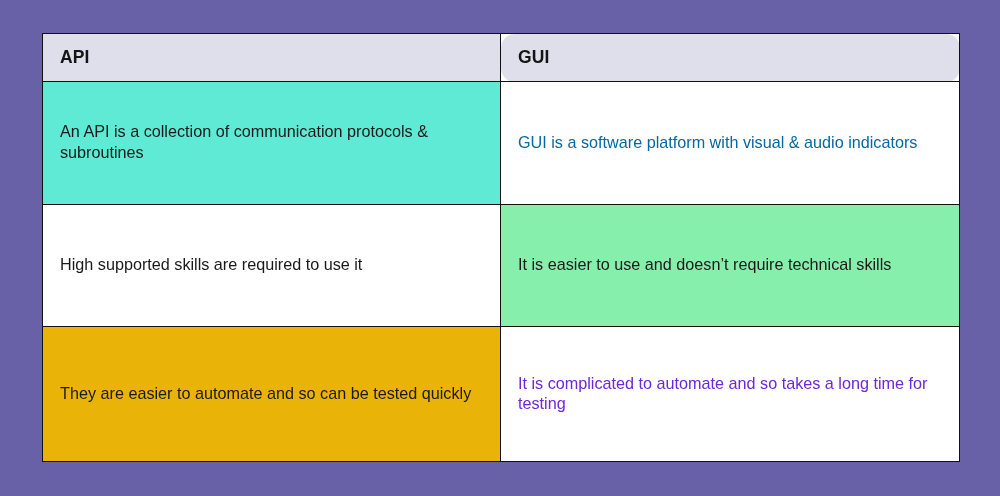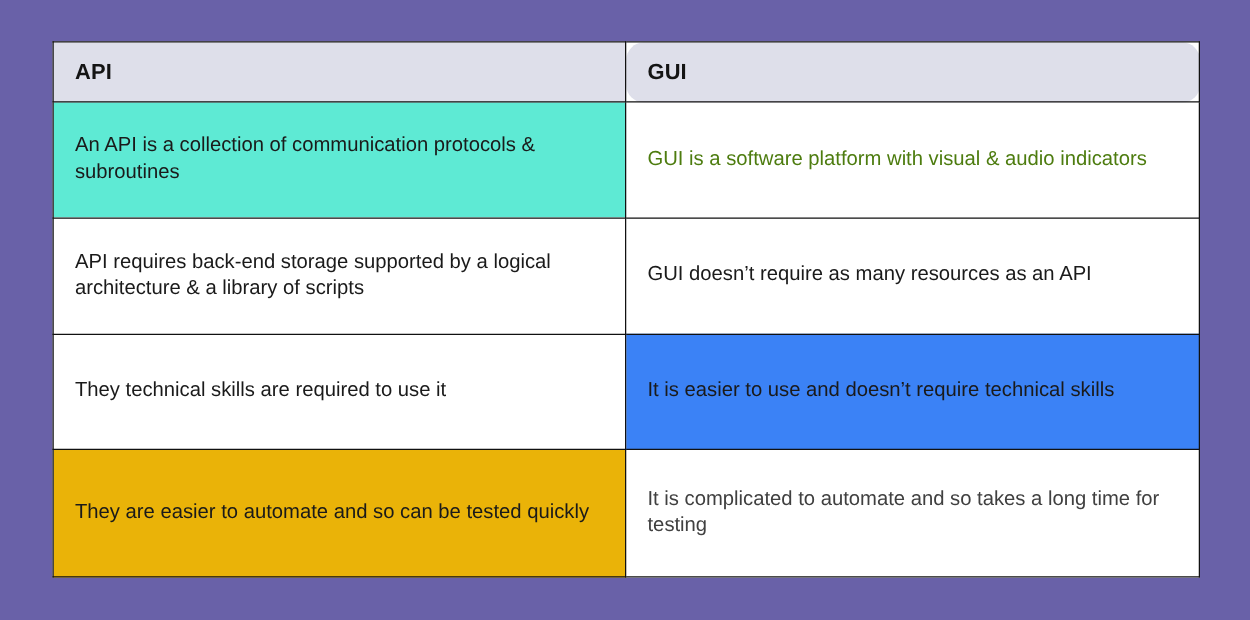--- a/index.html
+++ b/index.html
@@ -86,44 +86,36 @@
         <tr>
           <th style="border-color: rgb(17, 17, 17); background: rgb(222, 223, 234);">API</th>
           <th style="border-color: rgb(17, 17, 17); background: rgb(222, 223, 234); border-radius: 14px;">GUI</th>
         </tr>
       </thead>
       <tbody>
         <tr>
           <td style="border-color: rgb(17, 17, 17); background: #5eead4; color: rgb(26, 26, 26);">
               <span class="cell-text">An API is a collection of communication protocols &amp; subroutines</span>
             </td>
-          <td style="border-color: rgb(17, 17, 17); background: rgb(255, 255, 255); color: #4d7c0f;">
+          <td style="border-color: rgb(17, 17, 17); background: rgb(255, 255, 255); color: #0369a1;">
               <span class="cell-text">GUI is a software platform with visual &amp; audio indicators</span>
             </td>
         </tr>
         <tr>
           <td style="border-color: rgb(17, 17, 17); background: rgb(255, 255, 255); color: rgb(26, 26, 26);">
-              <span class="cell-text">API requires back-end storage supported by a logical architecture &amp; a library of scripts</span>
+              <span class="cell-text">High supported skills are required to use it</span>
             </td>
-          <td style="border-color: rgb(17, 17, 17); background: rgb(255, 255, 255); color: rgb(26, 26, 26);">
-              <span class="cell-text">GUI doesn’t require as many resources as an API</span>
-            </td>
-        </tr>
-        <tr>
-          <td style="border-color: rgb(17, 17, 17); background: rgb(255, 255, 255); color: rgb(26, 26, 26);">
-              <span class="cell-text">They technical skills are required to use it</span>
-            </td>
-          <td style="border-color: rgb(17, 17, 17); background: #3b82f6; color: rgb(26, 26, 26);">
+          <td style="border-color: rgb(17, 17, 17); background: #86efac; color: rgb(26, 26, 26);">
               <span class="cell-text">It is easier to use and doesn’t require technical skills</span>
             </td>
         </tr>
         <tr>
           <td style="border-color: rgb(17, 17, 17); background: #eab308; color: rgb(26, 26, 26);">
               <span class="cell-text">They are easier to automate and so can be tested quickly</span>
             </td>
-          <td style="border-color: rgb(17, 17, 17); background: rgb(255, 255, 255); color: #404040;">
+          <td style="border-color: rgb(17, 17, 17); background: rgb(255, 255, 255); color: #6d28d9;">
               <span class="cell-text">It is complicated to automate and so takes a long time for testing</span>
             </td>
         </tr>
       </tbody>
     </table>
   </div>
 </div>
 
 </body></html>

